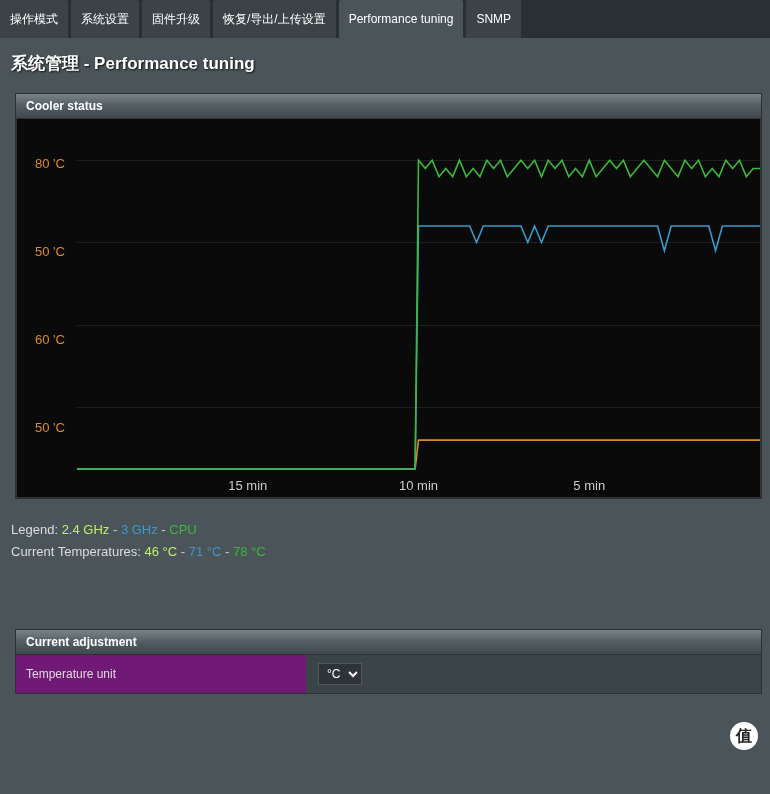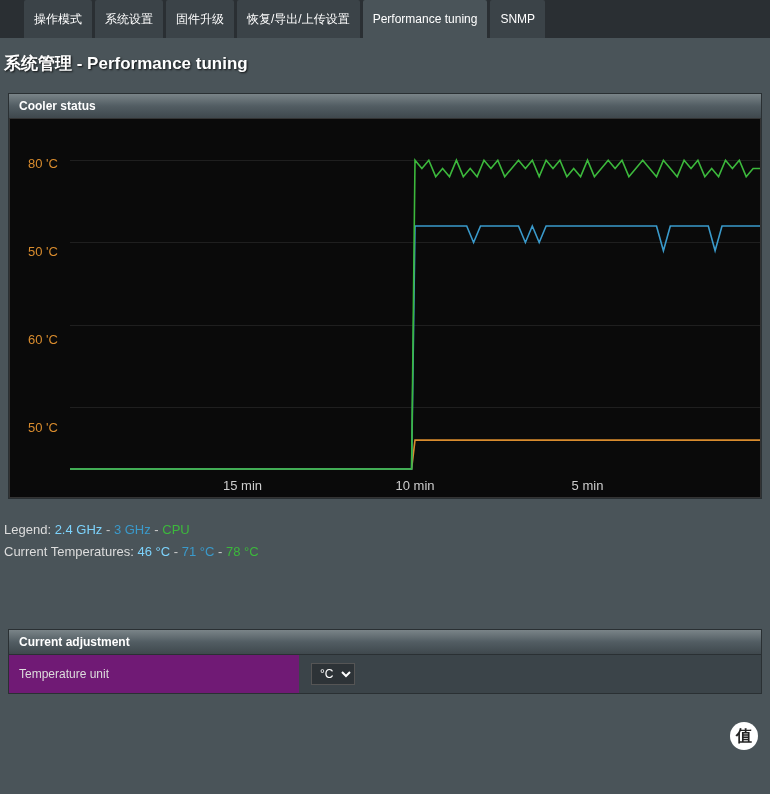--- a/index.html
+++ b/index.html
@@ -9,41 +9,41 @@
   background: #4a5459;
   font-family: Arial, sans-serif;
   font-size: 13px;
   color: #ddd;
   overflow: hidden;
   position: relative;
 }
 .tabs {
   display: flex;
   gap: 3px;
-  padding: 0 24px;
+  padding: 0 0;
   background: #2a2f33;
   height: 38px;
   align-items: stretch;
 }
 .tab {
   background: #3b4348;
   color: #fff;
   padding: 10px 10px;
   font-size: 12px;
   cursor: pointer;
   display: flex;
   align-items: center;
   border-radius: 2px 2px 0 0;
   white-space: nowrap;
 }
 .tab.active {
   background: #4a5459;
 }
 .content {
-  padding: 14px 8px 8px 0;
+  padding: 14px 8px 8px 7px;
 }
 .page-title {
   font-size: 17px;
   font-weight: bold;
   color: #fff;
   text-shadow: 1px 1px 2px rgba(0,0,0,0.8);
   margin-bottom: 18px;
   padding-left: 4px;
 }
 .panel {
@@ -112,21 +112,21 @@
   top: 0;
   bottom: 24px;
   width: calc(100% - 60px);
   height: calc(100% - 24px);
 }
 .legend-block {
   padding: 10px 4px;
   font-size: 13px;
   line-height: 1.7;
 }
-.legend-block .orange { color: #7dd3fc; }
+.legend-block .orange { color: #bef264; }
 .legend-block .blue { color: #3a9acb; }
 .legend-block .green { color: #3cb83c; }
 .legend-block .sep { color: #ccc; }
 .settings-row {
   display: flex;
   align-items: center;
   background: #3b4449;
   border-top: 1px solid #2a3033;
 }
 .settings-label {

